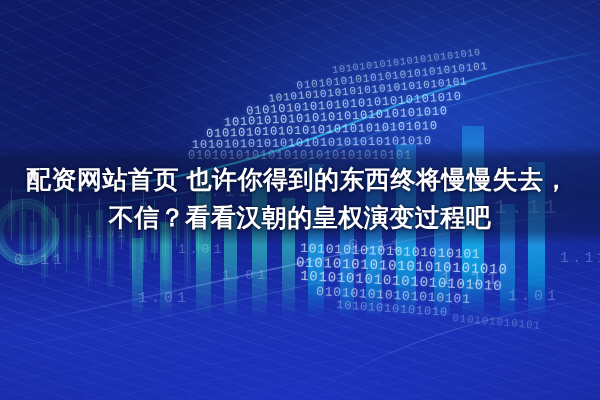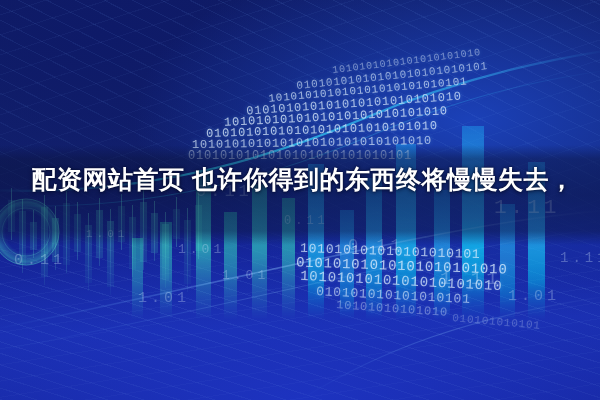--- a/index.html
+++ b/index.html
@@ -117,21 +117,21 @@
     top: 160px;
     text-align: center;
     color: #ffffff;
     font-size: 25px;
     font-weight: bold;
     line-height: 38px;
     letter-spacing: .5px;
     text-shadow: 0 1px 4px rgba(5,10,40,.85), 0 0 2px rgba(5,10,40,.9);
   }
   #headline .line { display: block; }
-  #headline .line1 { text-align: center; padding-left: 6px; }
+  #headline .line1 { text-align: left; padding-left: 6px; }
   #headline .line2 { text-align: center; }
 </style>
 </head>
 <body>
 
 <div id="stage">
 
   <div class="layer" id="bg-base"></div>
   <div class="layer" id="bg-lower-glow"></div>
   <div class="layer" id="mesh-top"></div>
@@ -253,15 +253,16 @@
       <div class="bignum" style="left: 508px; top: 288px; font-size: 15px;">1.01</div>
       <div class="bignum" style="left: 560px; top: 250px; font-size: 14px;">1.11</div>
       <div class="bignum" style="left: 284px; top: 214px; font-size: 12px;">0.11</div>
       <div class="bignum" style="left: 86px; top: 228px; font-size: 11px;">1.01</div>
     </div>
 
   <div id="text-scrim"></div>
 
   <div id="headline">
     <span class="line line1">配资网站首页 也许你得到的东西终将慢慢失去，</span>
+    <span class="line line2">不信？看看汉朝的皇权演变过程吧</span>
   </div>
 
 </div>
 
 </body></html>

